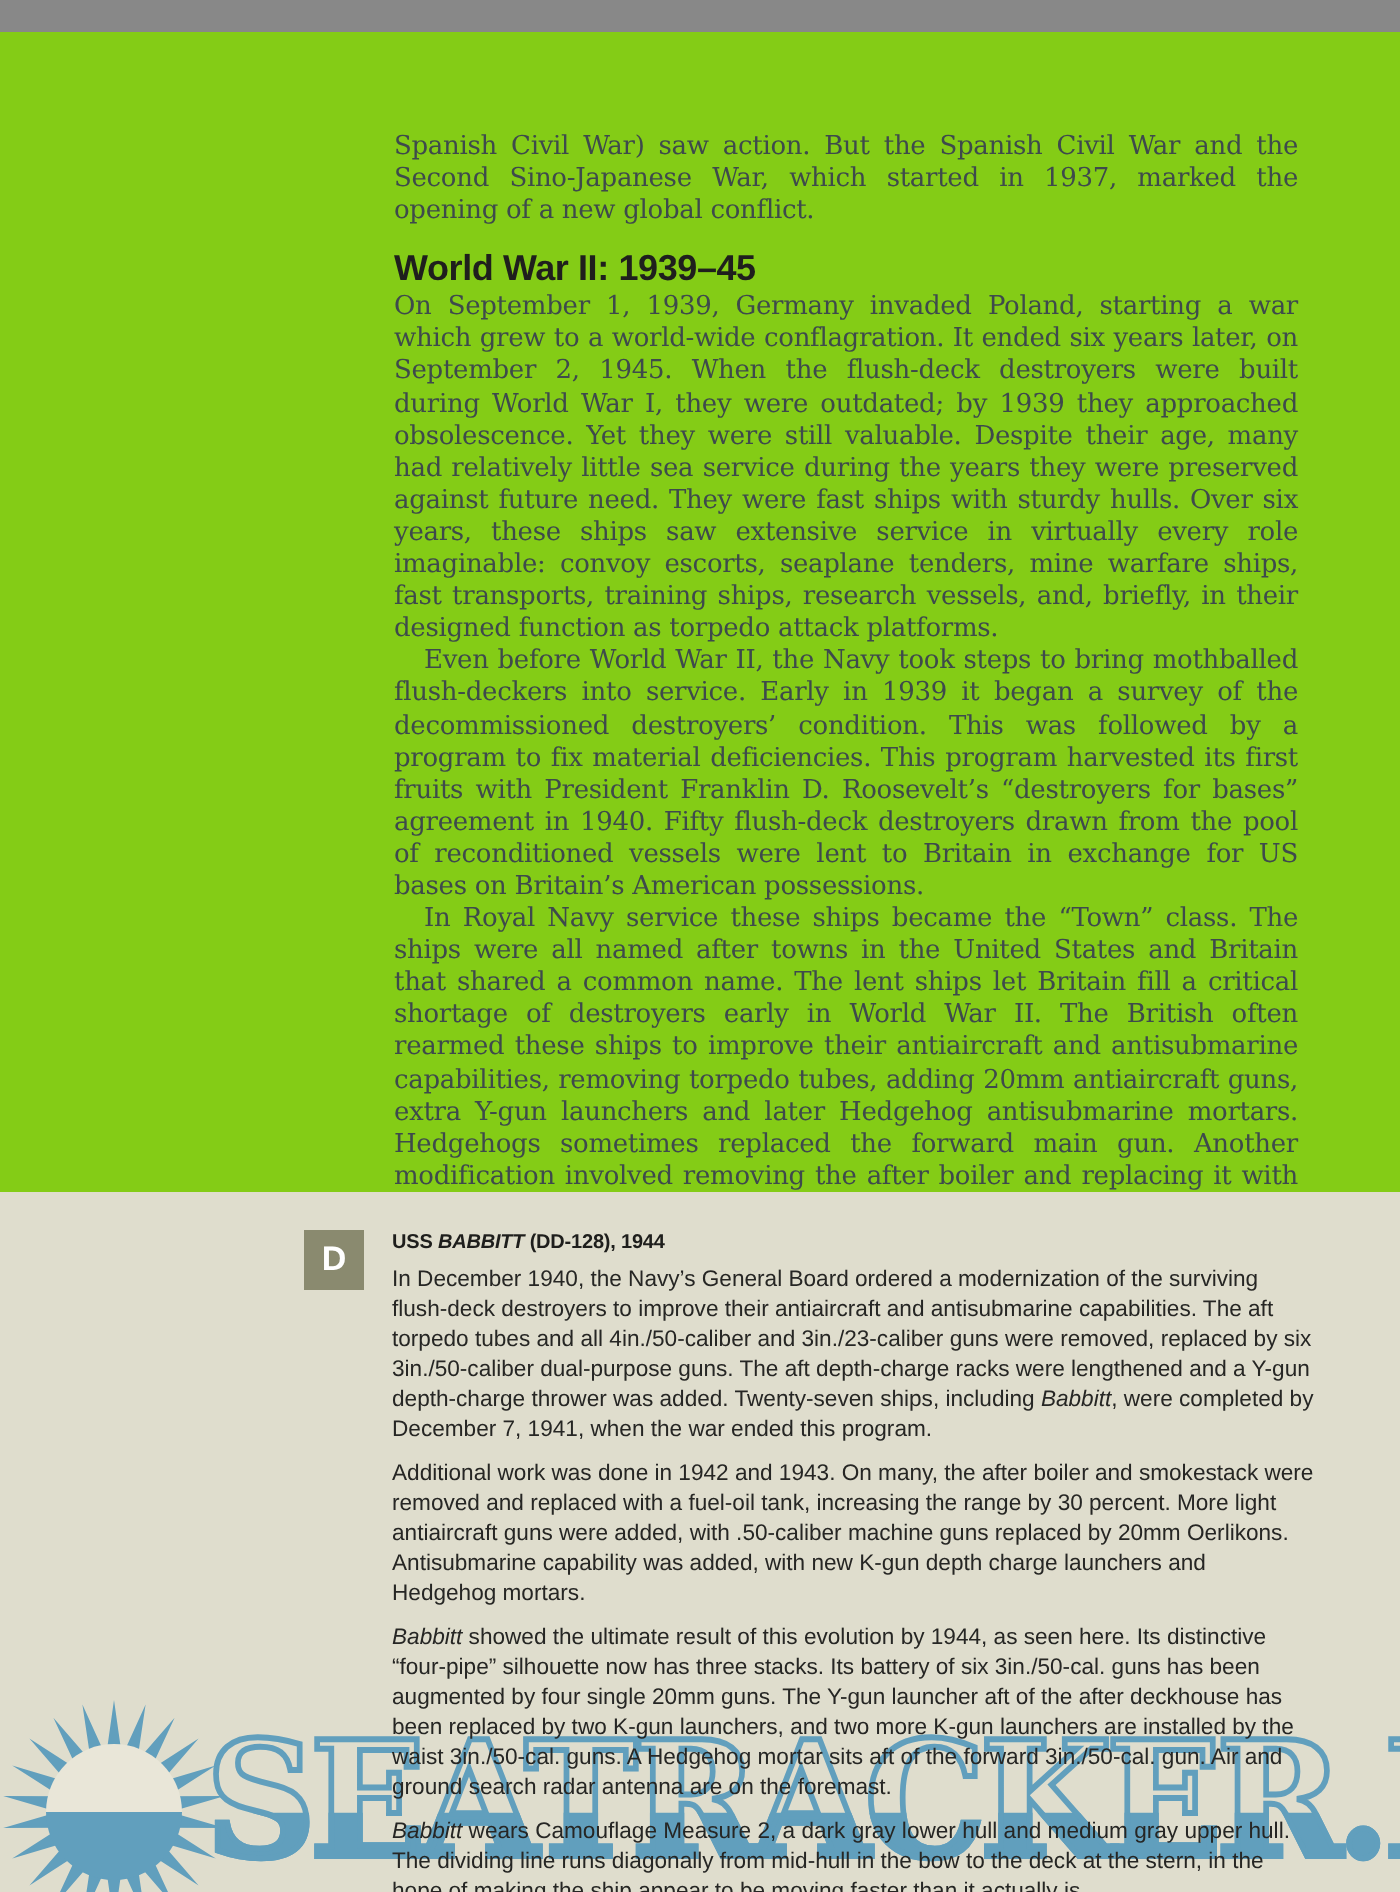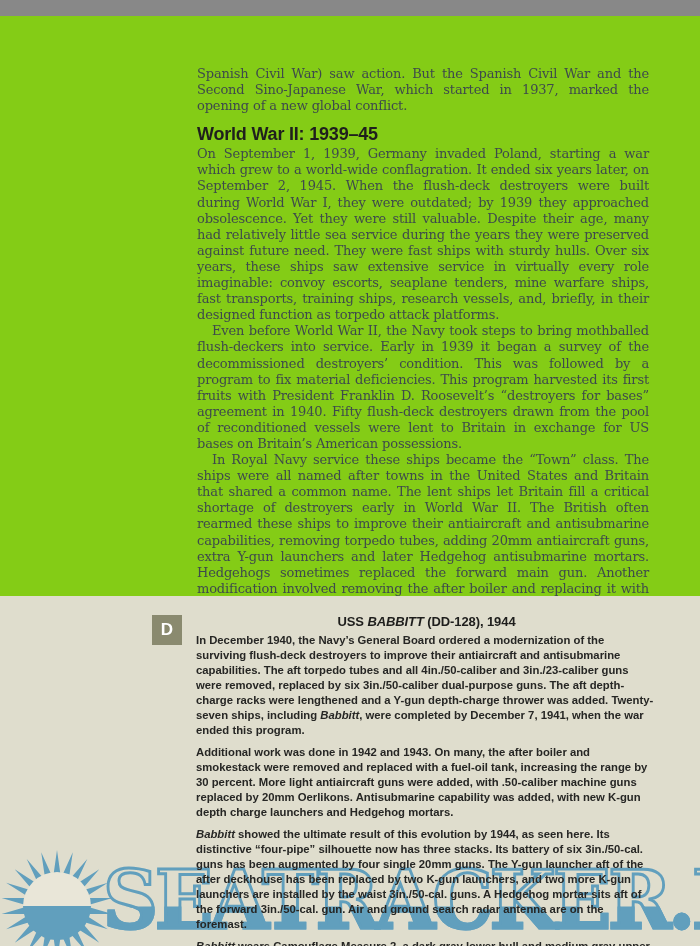--- a/index.html
+++ b/index.html
@@ -35,25 +35,25 @@
     font-weight:bold; font-size:17px;
     display:flex; align-items:center; justify-content:center;
     z-index:3;
   }
   .sidebar-content {
     position:absolute; left:196px; top:18px; width:461px;
     font-size:11.3px; line-height:15px; color:#262624;
     z-index:2;
   }
   .sidebar-title {
-    font-size:13px; font-weight:bold; color:#1e1e1c;
-    margin:0 0 4px 0; letter-spacing:-0.1px;text-align:center;
+    font-size:10px; font-weight:bold; color:#1e1e1c;
+    margin:0 0 4px 0; letter-spacing:-0.1px;
   }
   .sidebar-title span { font-weight:bold; }
-  .sidebar-content p { margin:0 0 7px 0;font-weight:bold; }
+  .sidebar-content p { margin:0 0 7px 0; }
   
   .watermark {
     position:absolute; left:0; top:826px; width:700px; height:120px;
     z-index:1; pointer-events:none; opacity:0.92;
   }
   .wm-sun { position:absolute; left:-4px; top:3px; }
   .wm-text-wrap {
     position:absolute; left:103px; top:18px; height:84px;
     transform:scaleX(0.95); transform-origin:0 0; white-space:nowrap;
   }

